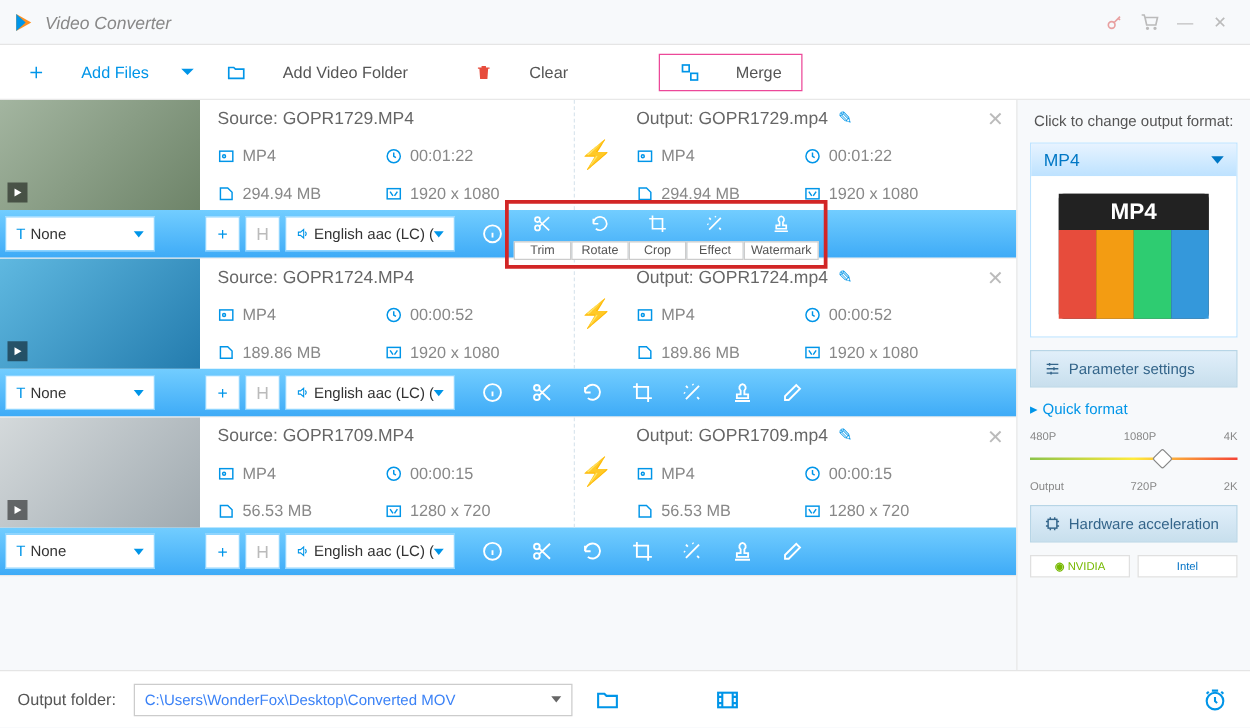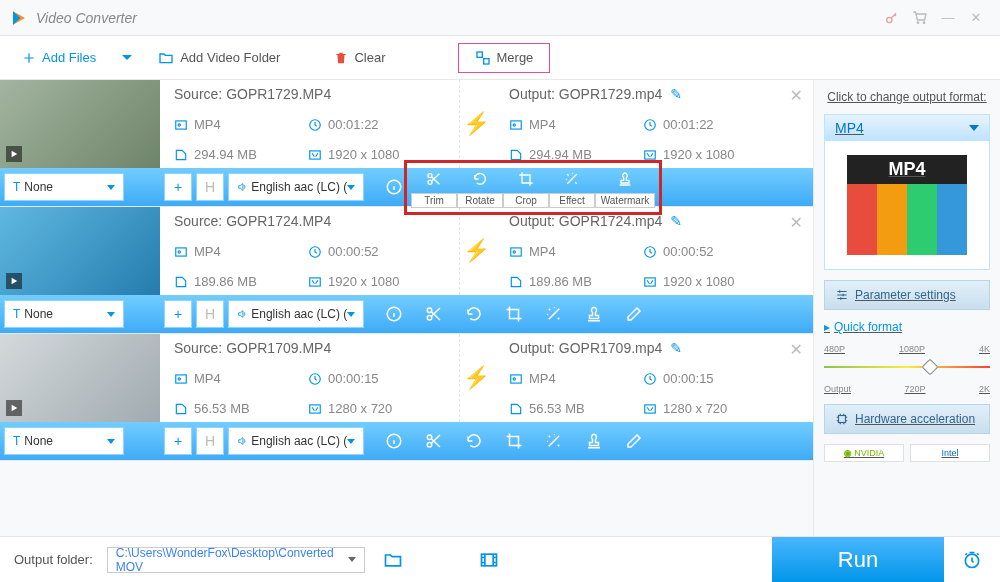--- a/index.html
+++ b/index.html
@@ -3,21 +3,21 @@
 <meta charset="utf-8">
 <style>
 * { margin: 0; padding: 0; box-sizing: border-box; font-family: -apple-system, BlinkMacSystemFont, 'Segoe UI', sans-serif; }
 body { background: #f7f9fb; width: 1000px; height: 582px; overflow: hidden; font-size: 13px; color: #555; }
 .titlebar { height: 36px; background: #f7f9fb; display: flex; align-items: center; padding: 0 10px; border-bottom: 1px solid #e5e5e5; }
 .logo { width: 18px; height: 18px; margin-right: 8px; }
 .titlebar .title { color: #888; font-size: 14px; font-style: italic; }
 .titlebar .spacer { flex: 1; }
 .titlebar .sys-icon { width: 28px; height: 28px; display: flex; align-items: center; justify-content: center; color: #bbb; cursor: pointer; }
 .toolbar { height: 44px; background: #fff; display: flex; align-items: center; padding: 0 10px; border-bottom: 1px solid #e8e8e8; }
-.tool-btn { display: flex; align-items: center; padding: 4px 12px; cursor: pointer; color: #555; font-size: 13px; }
+.tool-btn { display: flex; align-items: center; padding: 4px 12px; cursor: pointer; color: #555; font-size: 13px; gap: 23px; }
 .tool-btn svg { margin-right: 6px; }
 .tool-btn.add { color: #0095e8; font-weight: 500; }
 .dropdown-caret { border-left: 5px solid transparent; border-right: 5px solid transparent; border-top: 5px solid #0095e8; margin: 0 14px; cursor: pointer; }
 .merge-box { border: 1px solid #ec4899; padding: 2px 4px; }
 .main { display: flex; height: calc(582px - 36px - 44px - 46px); }
 .files-col { flex: 1; overflow: hidden; border-right: 1px solid #e8e8e8; }
 .file-row { position: relative; background: #fff; border-bottom: 1px solid #e8e8e8; }
 .file-body { display: flex; height: 88px; position: relative; }
 .thumb { width: 160px; height: 88px; background: #888; position: relative; flex-shrink: 0; }
 .thumb .play-tri { position: absolute; bottom: 6px; left: 6px; width: 16px; height: 16px; background: rgba(0,0,0,.5); display: flex; align-items: center; justify-content: center; }
@@ -40,21 +40,21 @@
 .sq-btn { width: 28px; height: 28px; background: #fff; border: 1px solid #8dd4ff; display: flex; align-items: center; justify-content: center; color: #0095e8; cursor: pointer; font-size: 14px; }
 .ctrl-audio { flex: 0 0 136px; margin-right: 4px; }
 .ctrl-select.audio { width: 136px; }
 .ctrl-icons { flex: 1; display: flex; align-items: center; gap: 20px; padding: 0 16px; color: #fff; position: relative; }
 .ctrl-icon { width: 20px; height: 20px; display: flex; align-items: center; justify-content: center; cursor: pointer; }
 .edit-labels-box { position: absolute; top: -8px; left: 404px; border: 3px solid #d22626; padding: 4px 4px; background: transparent; display: flex; z-index: 50; }
 .edit-item { display: flex; flex-direction: column; align-items: center; gap: 2px; width: 46px; }
 .edit-item .icon-wrap { width: 24px; height: 24px; display: flex; align-items: center; justify-content: center; color: #fff; }
 .edit-item .label-box { background: #fff; border: 1px solid #ccc; padding: 1px 3px; font-size: 10px; color: #555; width: 100%; text-align: center; }
 .edit-item.watermark { width: 60px; }
-.side-col { width: 186px; padding: 10px; display: flex; flex-direction: column; gap: 10px; overflow: hidden; text-decoration: underline; }
+.side-col { width: 186px; padding: 10px; display: flex; flex-direction: column; gap: 10px; overflow: hidden; }
 .side-title { font-size: 12px; color: #555; text-align: center; }
 .format-box { border: 1px solid #bde3ff; background: #fff; }
 .format-head { background: linear-gradient(180deg,#e7f3ff,#bde2ff); padding: 5px 10px; color: #0077c5; font-size: 14px; font-weight: 500; display: flex; align-items: center; cursor: pointer; }
 .format-head .caret { border-left: 5px solid transparent; border-right: 5px solid transparent; border-top: 6px solid #0077c5; margin-left: auto; }
 .format-img { height: 128px; display: flex; align-items: center; justify-content: center; background: #fff; padding: 6px; }
 .mp4-art { width: 120px; height: 100px; background: #333; border-radius: 4px; position: relative; display: flex; flex-direction: column; }
 .mp4-art .label { color: #fff; font-weight: bold; font-size: 18px; text-align: center; padding: 4px 0; background: #222; }
 .mp4-art .colors { flex: 1; display: flex; }
 .mp4-art .colors div { flex: 1; }
 .side-btn { background: linear-gradient(180deg,#e1effa,#c8dfed); border: 1px solid #b7d5e6; padding: 7px 10px; font-size: 12px; color: #34658a; display: flex; align-items: center; gap: 6px; cursor: pointer; }
@@ -667,22 +667,19 @@
       </svg>
     </div>
   <div style="width:40px"></div>
   <div class="foot-icon">
       <svg width="20" height="20" viewBox="0 0 24 24" fill="none" stroke="currentColor" stroke-width="2">
         <rect x="3" y="5" width="18" height="14"></rect>
         <path d="M7 5v14M17 5v14M3 9h4M3 15h4M17 9h4M17 15h4"></path>
       </svg>
     </div>
   <div style="flex:1"></div>
-  <div class="run-btn">
-      <span>Run</span>
-    </div>
   <div class="foot-icon">
       <svg width="20" height="20" viewBox="0 0 24 24" fill="none" stroke="currentColor" stroke-width="2">
         <circle cx="12" cy="13" r="8"></circle>
         <path d="M12 9v4l2 2M9 3h6M4 6l2-2M20 6l-2-2"></path>
       </svg>
     </div>
 </div>
 
 </body></html>

